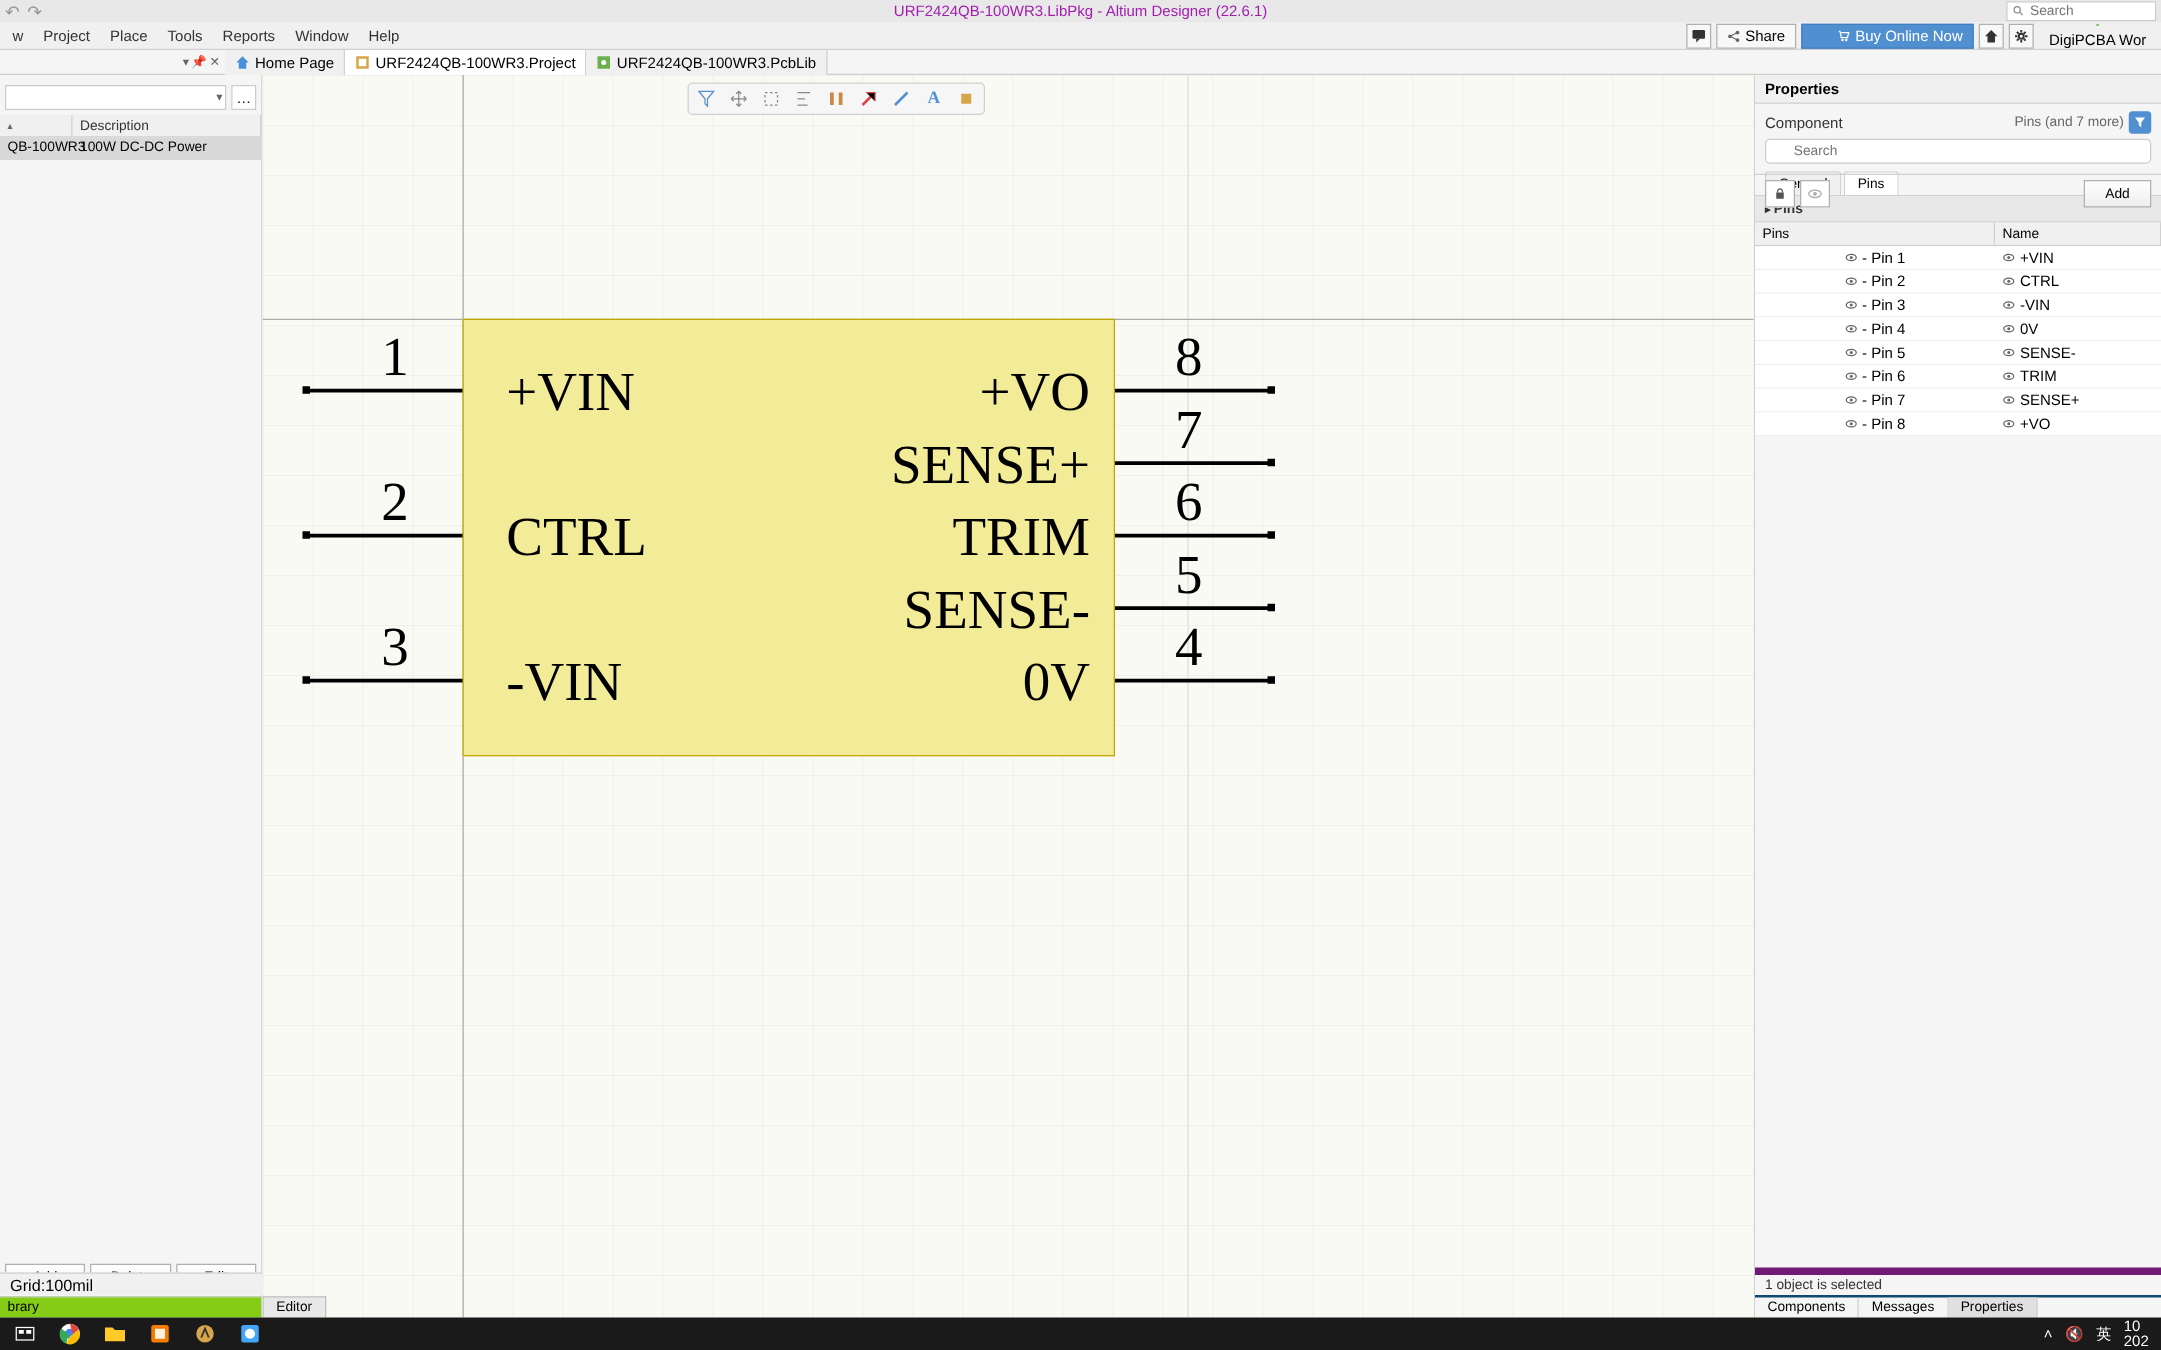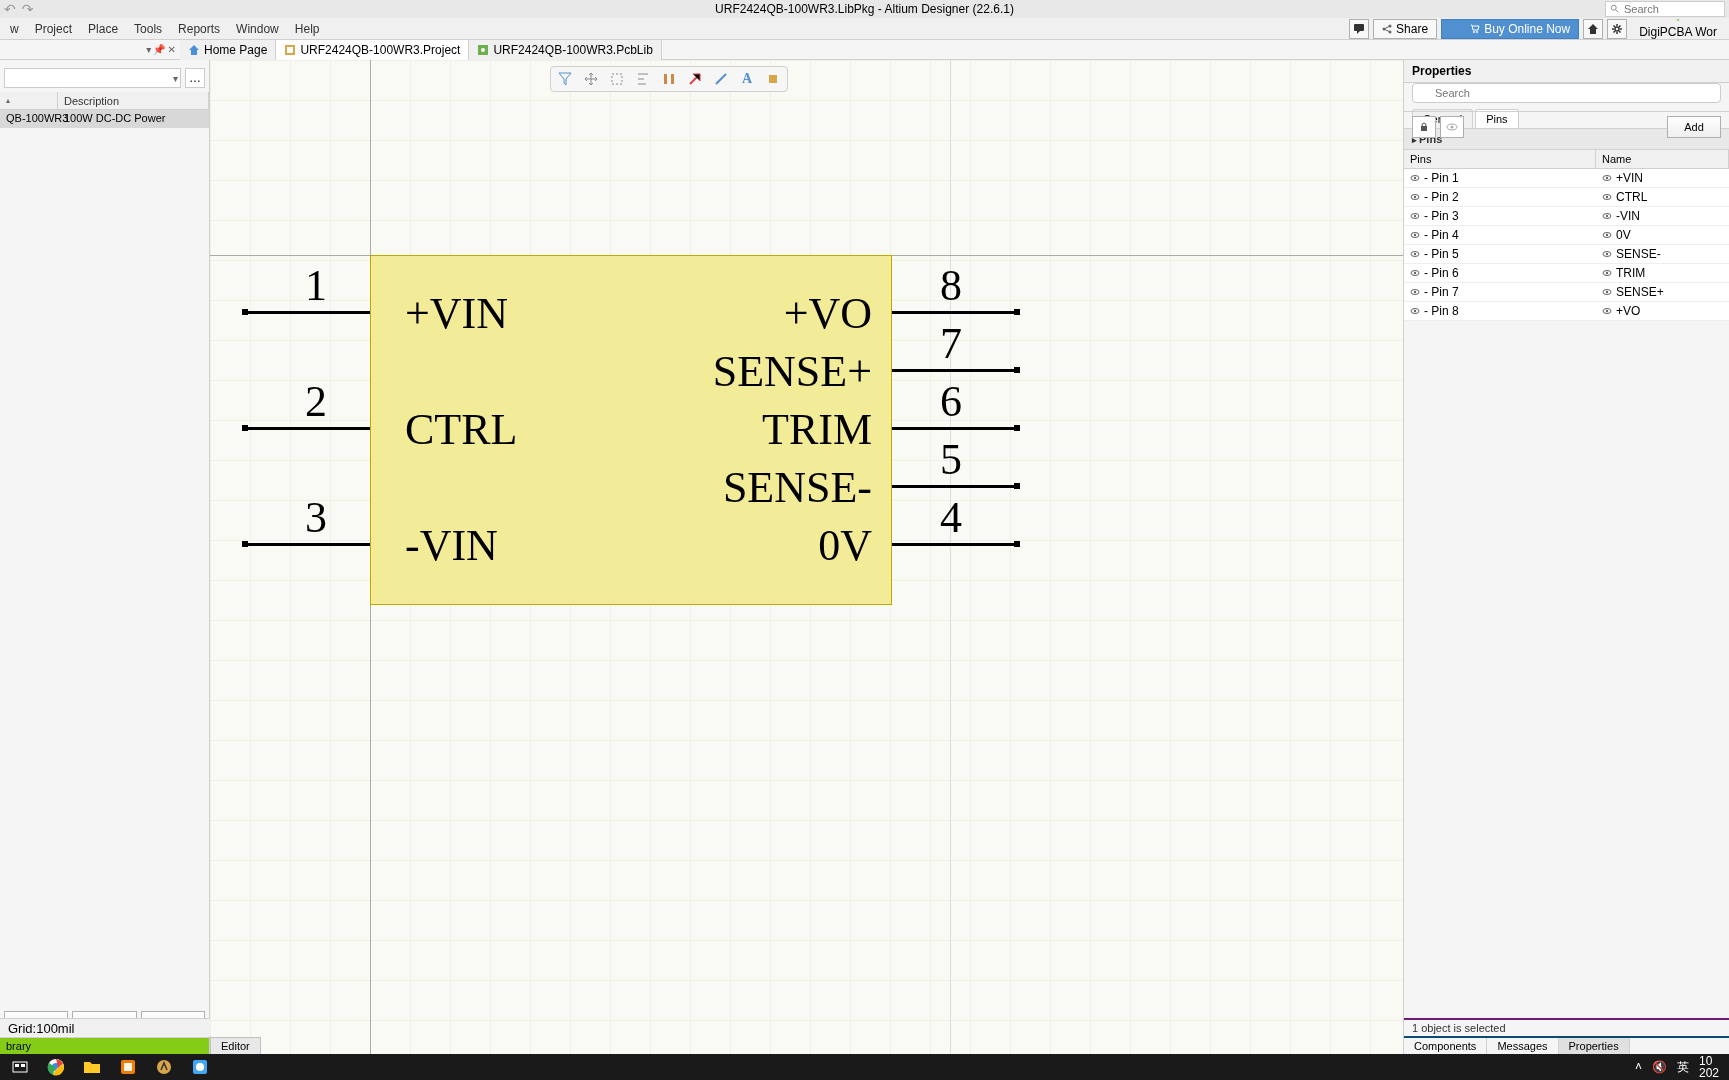--- a/index.html
+++ b/index.html
@@ -1,20 +1,20 @@
 <!DOCTYPE html>
 <html><head>
 <meta charset="utf-8">
 <style>
 * { box-sizing: border-box; margin: 0; padding: 0; font-family: 'Segoe UI', Tahoma, sans-serif; font-size: 12px; }
 body { background: #f0f0f0; width: 1729px; height: 1080px; overflow: hidden; }
 
 
 .titlebar { height: 18px; background: #e8e8e8; display: flex; align-items: center; justify-content: center; position: relative; }
-.titlebar-title { font-size: 12px; color: #000000; }
+.titlebar-title { font-size: 12px; color: #a21caf; }
 .titlebar-left { position: absolute; left: 4px; display: flex; gap: 6px; }
 .titlebar-left span { color: #999; font-size: 14px; }
 .titlebar-right { position: absolute; right: 4px; display: flex; align-items: center; }
 .search-box { background: #fff; border: 1px solid #ccc; height: 16px; width: 120px; display: flex; align-items: center; padding: 0 4px; }
 .search-box svg { width: 10px; height: 10px; margin-right: 4px; }
 .search-box input { border: none; outline: none; font-size: 11px; width: 90px; }
 
 
 .menubar { height: 22px; background: #f0f0f0; border-bottom: 1px solid #d0d0d0; display: flex; align-items: center; padding-left: 2px; position: relative; }
 .menu-item { padding: 2px 8px; font-size: 12px; color: #333; cursor: pointer; }
@@ -96,29 +96,29 @@
 
 .section-hdr { padding: 4px 8px; font-weight: bold; font-size: 11px; color: #333; background: #e8e8e8; border-bottom: 1px solid #d0d0d0; }
 .section-hdr::before { content: "▸ "; font-size: 9px; }
 .pin-grid { flex: 0 0 auto; }
 .pin-grid-header { display: flex; background: #f0f0f0; border-bottom: 1px solid #d0d0d0; }
 .pin-grid-header div { padding: 3px 6px; font-size: 11px; border-right: 1px solid #d0d0d0; }
 .pgh-pins { width: 192px; }
 .pgh-name { flex: 1; }
 .pin-grid-row { display: flex; border-bottom: 1px solid #eee; background: #fff; }
 .pin-grid-row div { padding: 2px 6px; font-size: 11px; display: flex; align-items: center; gap: 4px; }
-.pgr-pins { width: 192px; }
+.pgr-pins { width: 192px; justify-content: center; }
 .pgr-name { flex: 1; }
 .eye { width: 10px; height: 10px; }
 
 .right-btns { display: flex; padding: 4px 8px; gap: 4px; border-top: 1px solid #d0d0d0; margin-top: auto; position: relative; top: -210px; }
 .right-btns .sq { width: 24px; height: 22px; border: 1px solid #b0b0b0; background: #fff; display: flex; align-items: center; justify-content: center; }
 .right-btns .add-btn { margin-left: auto; width: 54px; height: 22px; border: 1px solid #b0b0b0; background: linear-gradient(#fff,#eee); font-size: 11px; }
 
-.right-status { padding: 2px 8px; font-size: 11px; color: #333; border-top: 2px solid #701a75; }
+.right-status { padding: 2px 8px; font-size: 11px; color: #333; border-top: 6px solid #701a75; }
 .right-bottom-tabs { display: flex; border-top: 2px solid #0c4a6e; }
 .right-bottom-tabs div { padding: 2px 10px; font-size: 11px; border-right: 1px solid #d0d0d0; cursor: pointer; }
 .right-bottom-tabs div.active-rbt { background: #e0e0e0; }
 .grid-status-wrap { position:absolute; bottom:44px; left:0; height:18px; width:210px; background:#f0f0f0; border-top:1px solid #d0d0d0; padding:2px 8px; font-size:13px; z-index:5;}
 
 .taskbar { position: absolute; bottom: 0; left: 0; right: 0; height: 26px; background: #1a1a1a; display: flex; align-items: center; padding: 0 4px; }
 .taskbar-item { width: 32px; height: 22px; display: flex; align-items: center; justify-content: center; margin-right: 4px; }
 .taskbar-right { margin-left: auto; display: flex; align-items: center; color: #fff; gap: 10px; font-size: 11px; padding-right: 6px; }
 
 </style>
@@ -350,20 +350,31 @@
       <div class="pin-dot" style="left:807px; top:484px;"></div>
       <div class="pin-num" style="left:730px; top:432px;">4</div>
       <div class="pin-name" style="right:calc(100% - 662px); top:460px;">0V</div>
 
       <div class="editor-tab">Editor</div>
     </div>
   </div>
 
   <div class="right-panel">
     <div class="panel-title">Properties</div>
+    <div class="panel-sub">
+      <span class="label-comp">Component</span>
+      <span style="display:flex;align-items:center">
+        <span class="pins-more">Pins (and 7 more)</span>
+        <span class="filter-btn">
+            <svg width="10" height="10" viewBox="0 0 10 10">
+              <path d="M1 1 L9 1 L6 5 L6 9 L4 7 L4 5 Z" fill="#fff"></path>
+            </svg>
+          </span>
+      </span>
+    </div>
     <div class="search-row">
       <div class="search-wrap">
         <svg viewBox="0 0 16 16">
             <circle cx="6" cy="6" r="4" fill="none" stroke="#888" stroke-width="1.5"></circle>
             <line x1="9" y1="9" x2="13" y2="13" stroke="#888" stroke-width="1.5"></line>
           </svg>
         <input class="search-inp" type="text" placeholder="Search" style="">
       </div>
     </div>
     <div class="prop-tabs">

